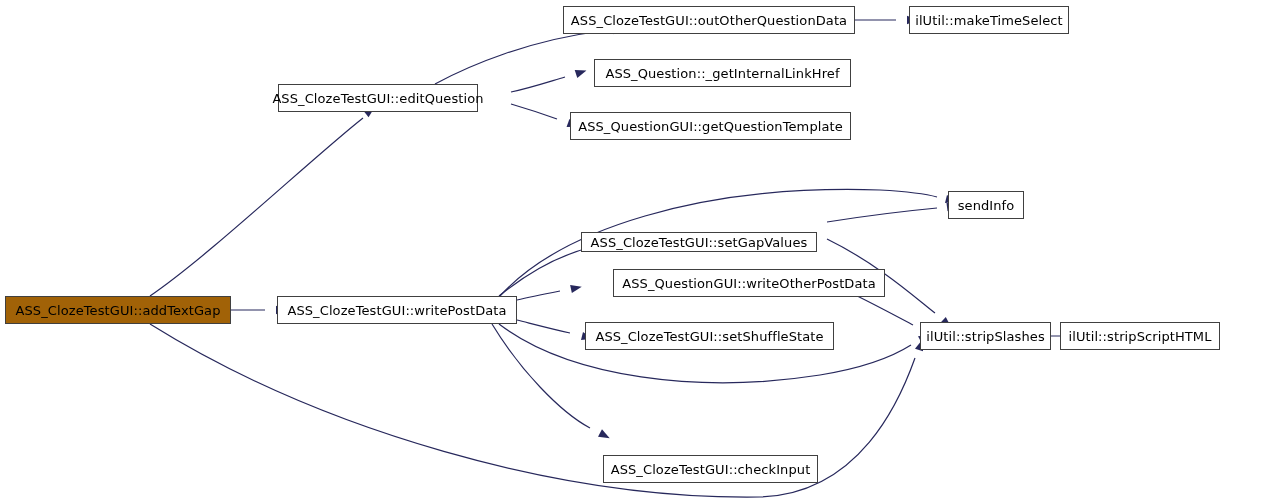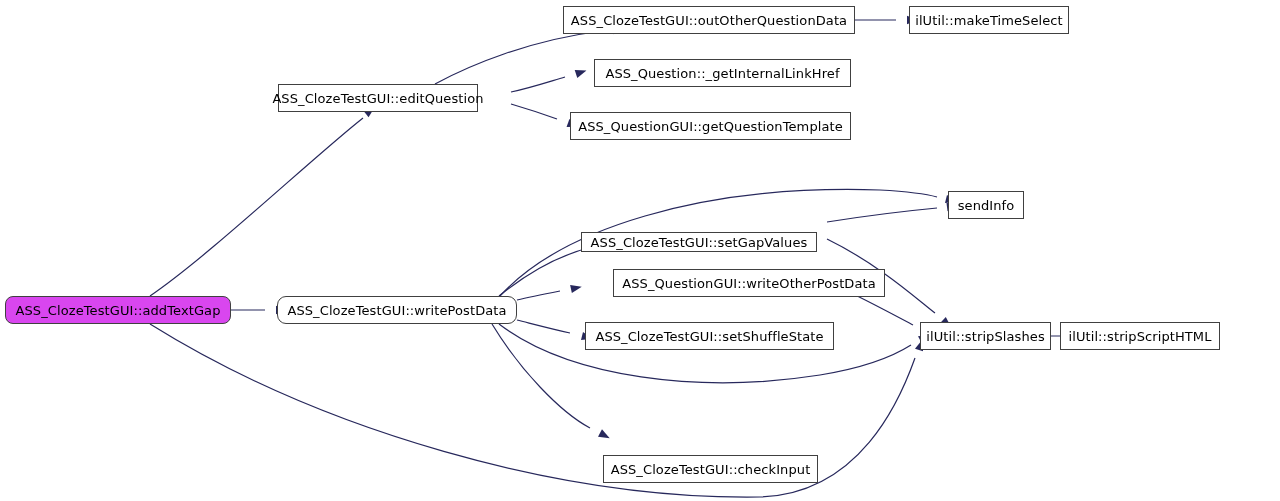--- a/index.html
+++ b/index.html
@@ -32,23 +32,22 @@
     align-items: center;
     justify-content: center;
     color: #000000;
     font-size: 13px;
     line-height: 1;
     white-space: nowrap;
     letter-spacing: 0.1px;
     padding: 0 7px;
   }
   .node.highlight {
-    background: #d946ef;
+    background: #a16207;
     border-color: #404040;
-    border-radius: 8px;
   }
   .node-label {
     display: block;
   }
 </style>
 </head>
 <body>
 
 <div id="canvas">
   <svg id="edges" viewBox="0 0 1280 501">
@@ -142,21 +141,21 @@
       </div>
       <div class="node" style="left: 948px; top: 191px; width: 76px; height: 28px;">
         <span class="node-label">sendInfo</span>
       </div>
       <div class="node" style="left: 581px; top: 216px; width: 236px; height: 20px; margin-top: 16px;">
         <span class="node-label">ASS_ClozeTestGUI::setGapValues</span>
       </div>
       <div class="node" style="left: 573px; top: 269px; width: 272px; height: 28px; margin-left: 40px;">
         <span class="node-label">ASS_QuestionGUI::writeOtherPostData</span>
       </div>
-      <div class="node" style="left: 277px; top: 296px; width: 240px; height: 28px; border-radius: 9px;">
+      <div class="node" style="left: 277px; top: 296px; width: 240px; height: 28px;">
         <span class="node-label">ASS_ClozeTestGUI::writePostData</span>
       </div>
       <div class="node" style="left: 585px; top: 322px; width: 249px; height: 28px;">
         <span class="node-label">ASS_ClozeTestGUI::setShuffleState</span>
       </div>
       <div class="node" style="left: 920px; top: 322px; width: 131px; height: 28px;">
         <span class="node-label">ilUtil::stripSlashes</span>
       </div>
       <div class="node" style="left: 1060px; top: 322px; width: 160px; height: 28px; text-align: center;">
         <span class="node-label">ilUtil::stripScriptHTML</span>

